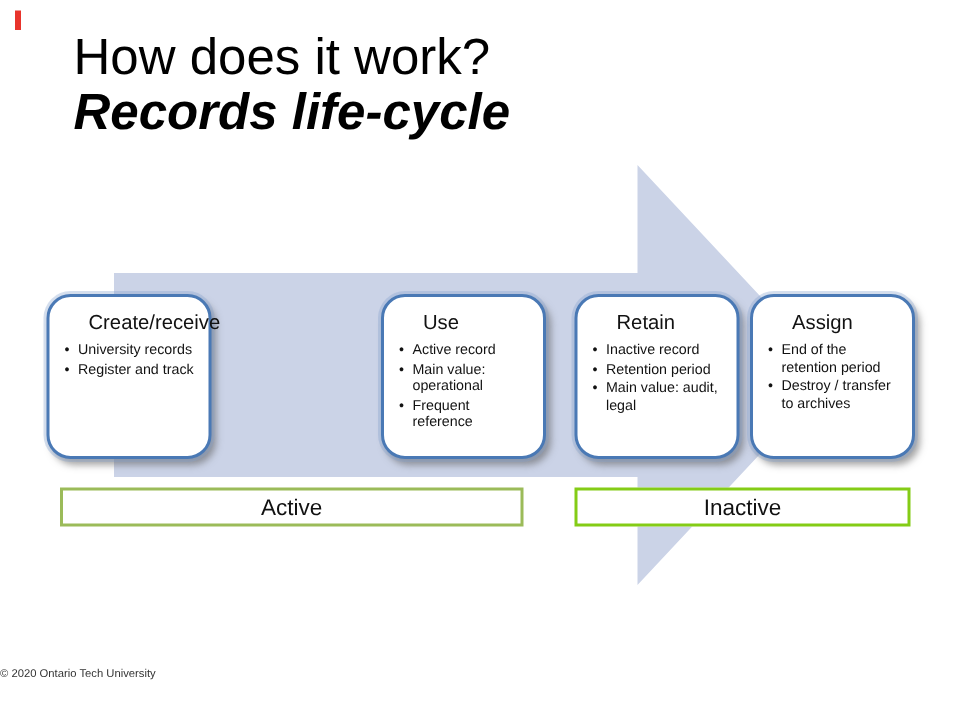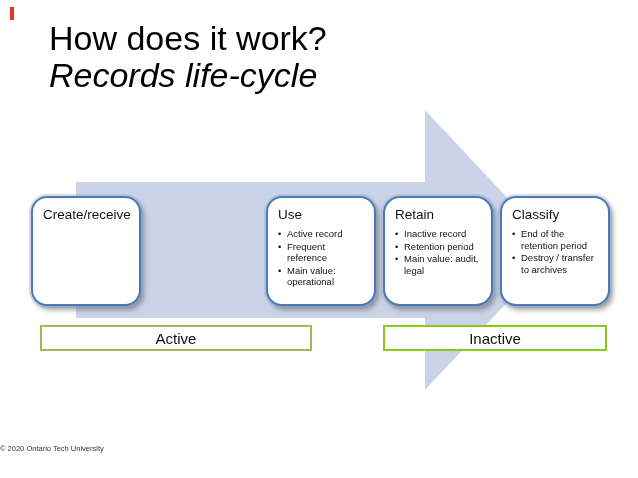--- a/index.html
+++ b/index.html
@@ -3,46 +3,46 @@
 <meta charset="utf-8">
 <style>
   html,body { margin:0; padding:0; background:#fff; }
   #slide {
     position:relative; width:638px; height:478px; background:#ffffff;
     font-family:"Liberation Sans", sans-serif; overflow:hidden;
   }
   .red-mark { position:absolute; left:10px; top:7px; width:4px; height:13px; background:#e8342c; }
 
   .title-block { position:absolute; left:37px; top:20px; color:#000000; font-size:34px; line-height:37px;margin-left:12px; }
-  .title-line2 { font-style:italic; }
+  .title-line2 { font-style:italic;font-weight:bold; }
 
   #arrow-svg { position:absolute; left:0; top:0; }
 
   .stage {
     position:absolute; top:196px; width:110px; height:110px; box-sizing:border-box;
     background:#ffffff; border:2px solid #4a79b5; border-radius:16px;
     box-shadow: 0 0 0 2px rgba(135,162,205,0.35), 3px 4px 5px rgba(90,90,90,0.55);
     padding:9px 7px 0 10px; color:#121212;
   }
   .stage-0 { left:31px; }
   .stage-1 { left:148px; }
-  .stage-2 { left:266px; }
-  .stage-3 { left:383px;border-radius:17px; }
+  .stage-2 { left:254px; }
+  .stage-3 { left:383px; }
   .stage-4 { left:500px; }
-  .stage-title { font-size:13.5px; font-weight:400; margin:0 0 6px 0; }
+  .stage-title { font-size:13.5px; font-weight:400; margin:0 0 6px 16px; }
   .bullets { font-size:9.5px; line-height:11.5px; }
   .bullet { position:relative; padding-left:9px; margin-bottom:1px; }
   .bullet::before { content:"\2022"; position:absolute; left:0; top:0; }
 
   .phase-bar {
     position:absolute; top:325px; height:26px; box-sizing:border-box; background:#ffffff;
     display:flex; align-items:center; justify-content:center;
     font-size:15px; color:#111;
   }
-  .phase-active   { left:40px;  width:272px; border:2px solid #9bbb59; }
+  .phase-active   { left:40px;  width:309px; border:2px solid #9bbb59; }
   .phase-inactive { left:383px; width:224px; border:2px solid #84cc16; }
 
   .footer { position:absolute; left:0; top:444px; width:620px; text-align:left; font-size:7.5px; color:#333; }
 </style>
 </head>
 <body>
 
 <div id="slide">
 
   <div class="red-mark"></div>
@@ -51,43 +51,47 @@
     <div>How does it work?</div>
     <div class="title-line2">Records life-cycle</div>
   </div>
 
   <svg id="arrow-svg" width="638" height="478" viewBox="0 0 638 478">
     <polygon points="76,182 425,182 425,110 556,250 425,390 425,318 76,318" fill="#cbd3e7"></polygon>
   </svg>
 
   <div class="stage stage-0">
     <h3 class="stage-title">Create/receive</h3>
+    <div class="bullets">
+      <div class="bullet">University records</div>
+      <div class="bullet">Register and track</div>
+    </div>
   </div>
 
 
   <div class="stage stage-2">
     <h3 class="stage-title">Use</h3>
     <div class="bullets">
       <div class="bullet">Active record</div>
+      <div class="bullet">Main value: operational</div>
       <div class="bullet">Frequent reference</div>
-      <div class="bullet">Main value: operational</div>
     </div>
   </div>
 
   <div class="stage stage-3">
     <h3 class="stage-title">Retain</h3>
     <div class="bullets">
       <div class="bullet">Inactive record</div>
       <div class="bullet">Retention period</div>
       <div class="bullet">Main value: audit, legal</div>
     </div>
   </div>
 
   <div class="stage stage-4">
-    <h3 class="stage-title">Classify</h3>
+    <h3 class="stage-title">Assign</h3>
     <div class="bullets">
       <div class="bullet">End of the retention period</div>
       <div class="bullet">Destroy / transfer to archives</div>
     </div>
   </div>
 
   <div class="phase-bar phase-active">
     <span>Active</span>
   </div>
   <div class="phase-bar phase-inactive">

